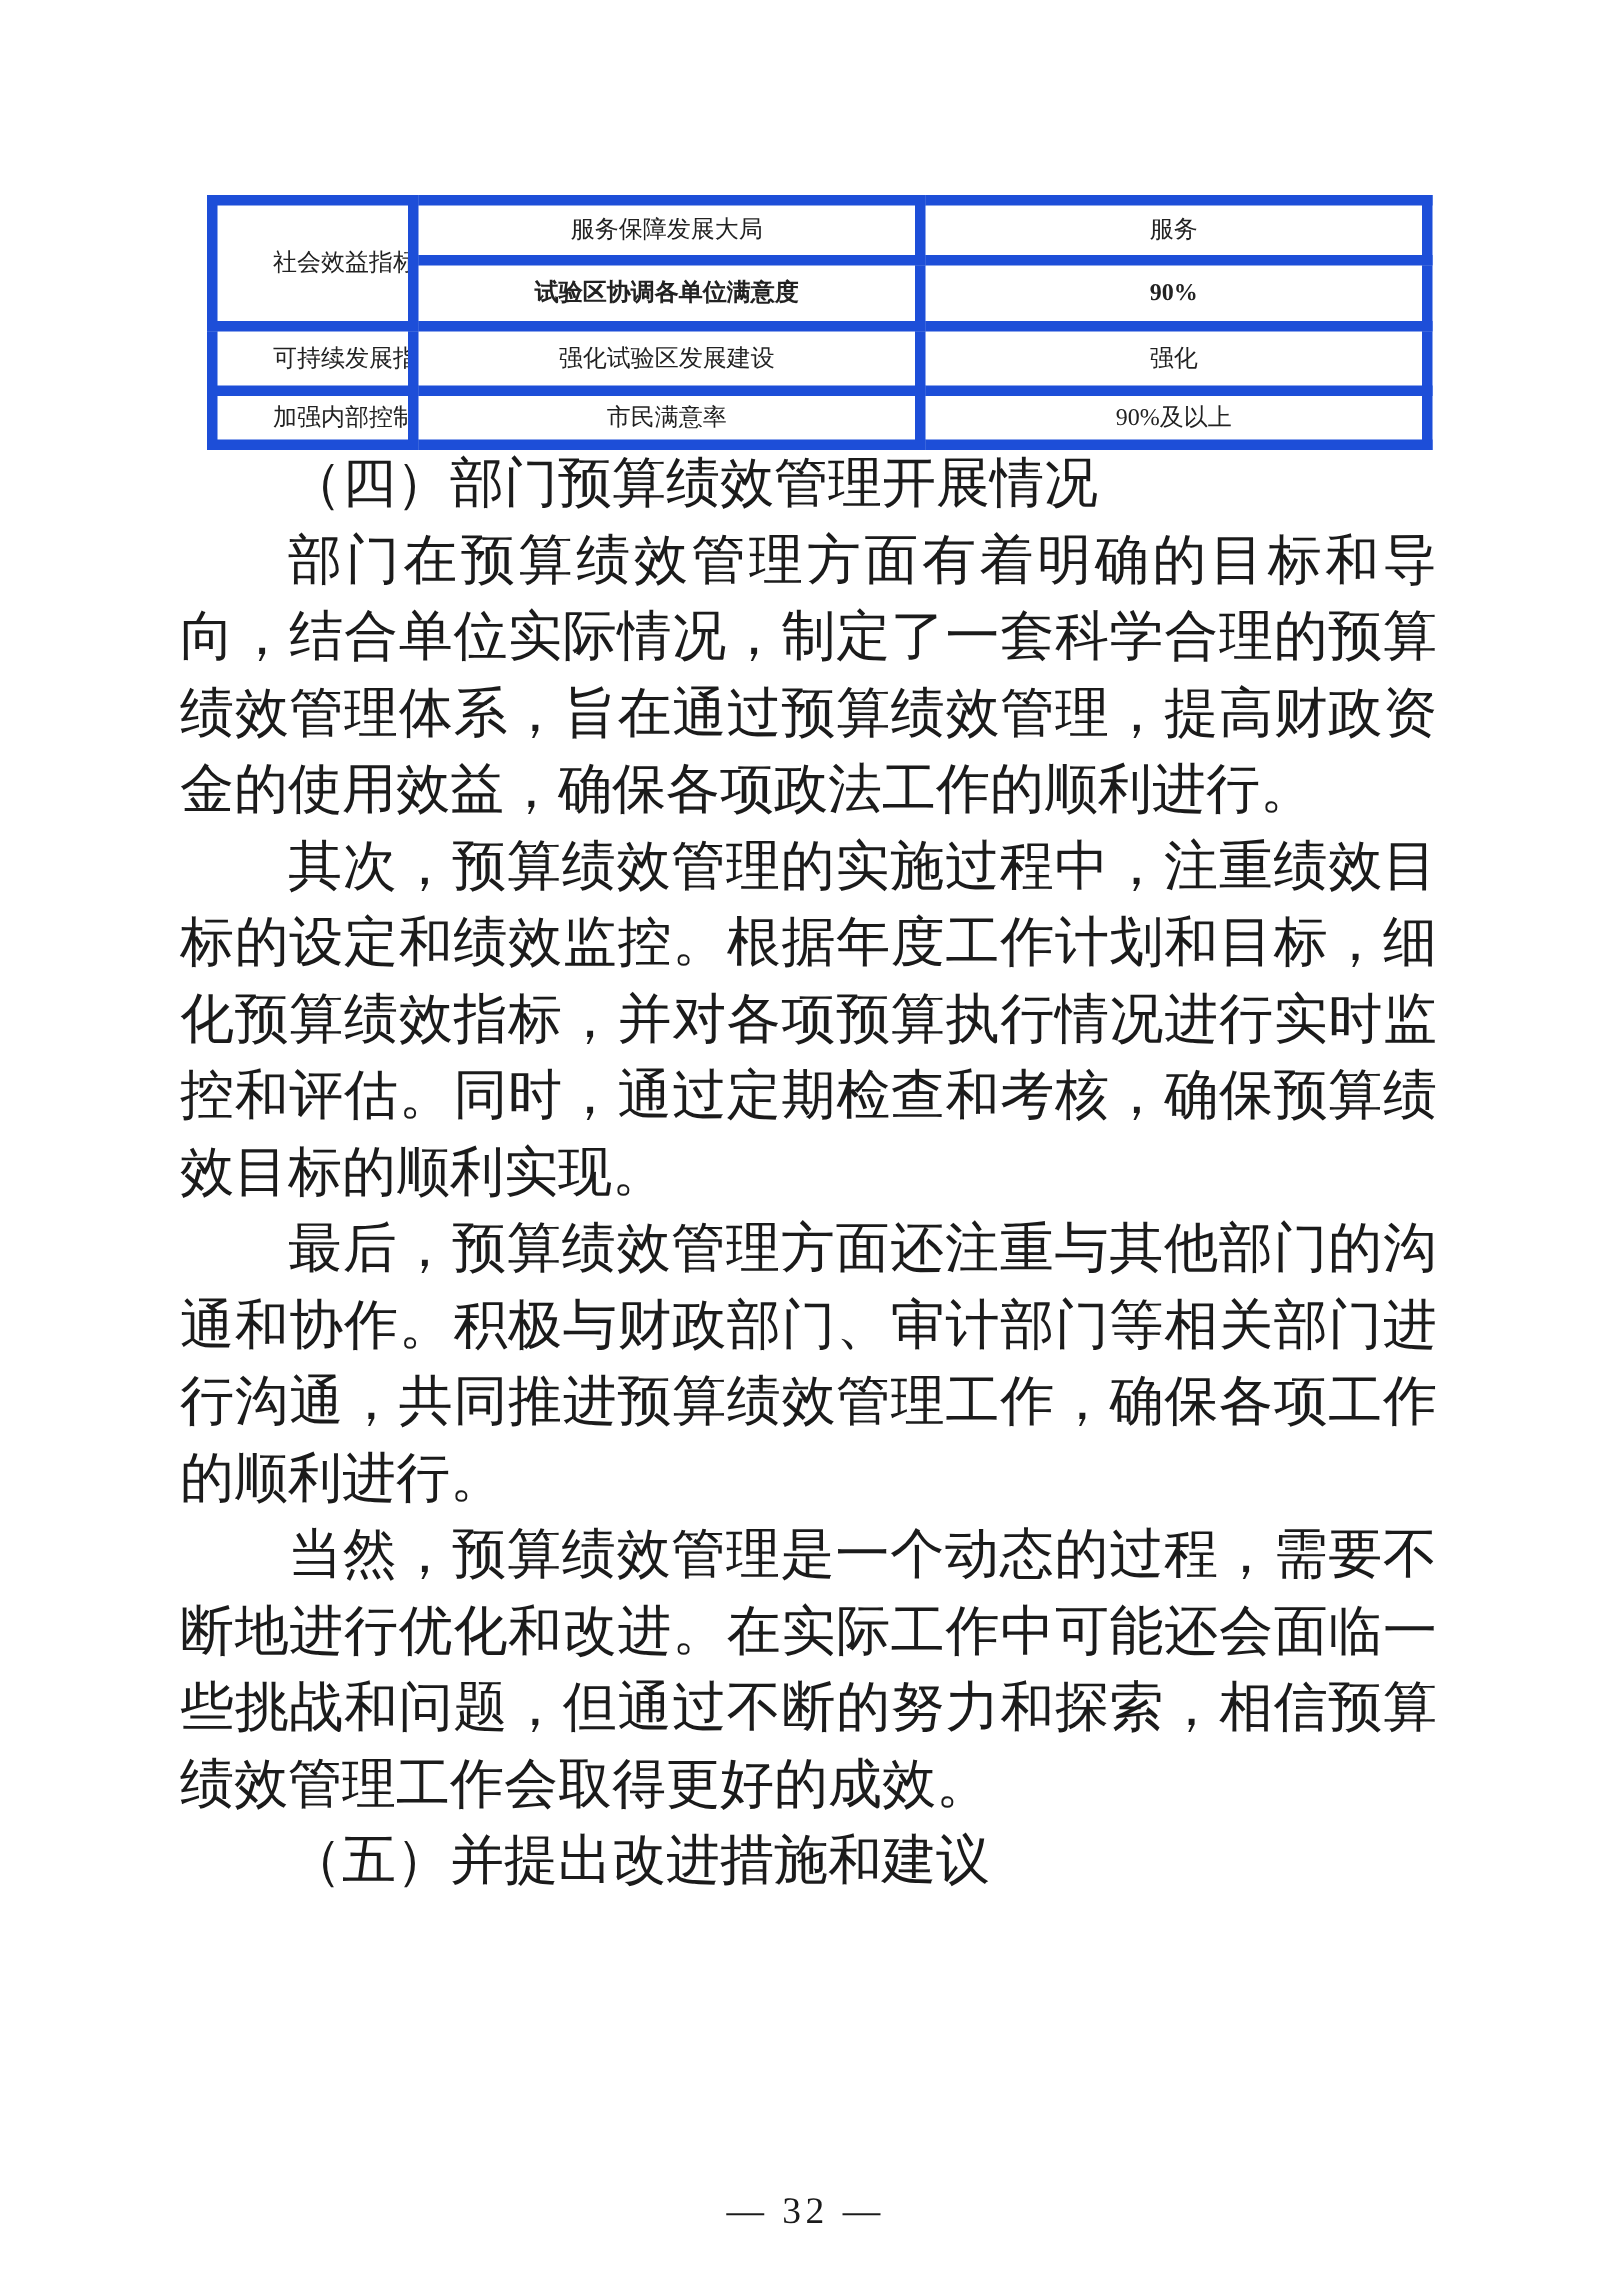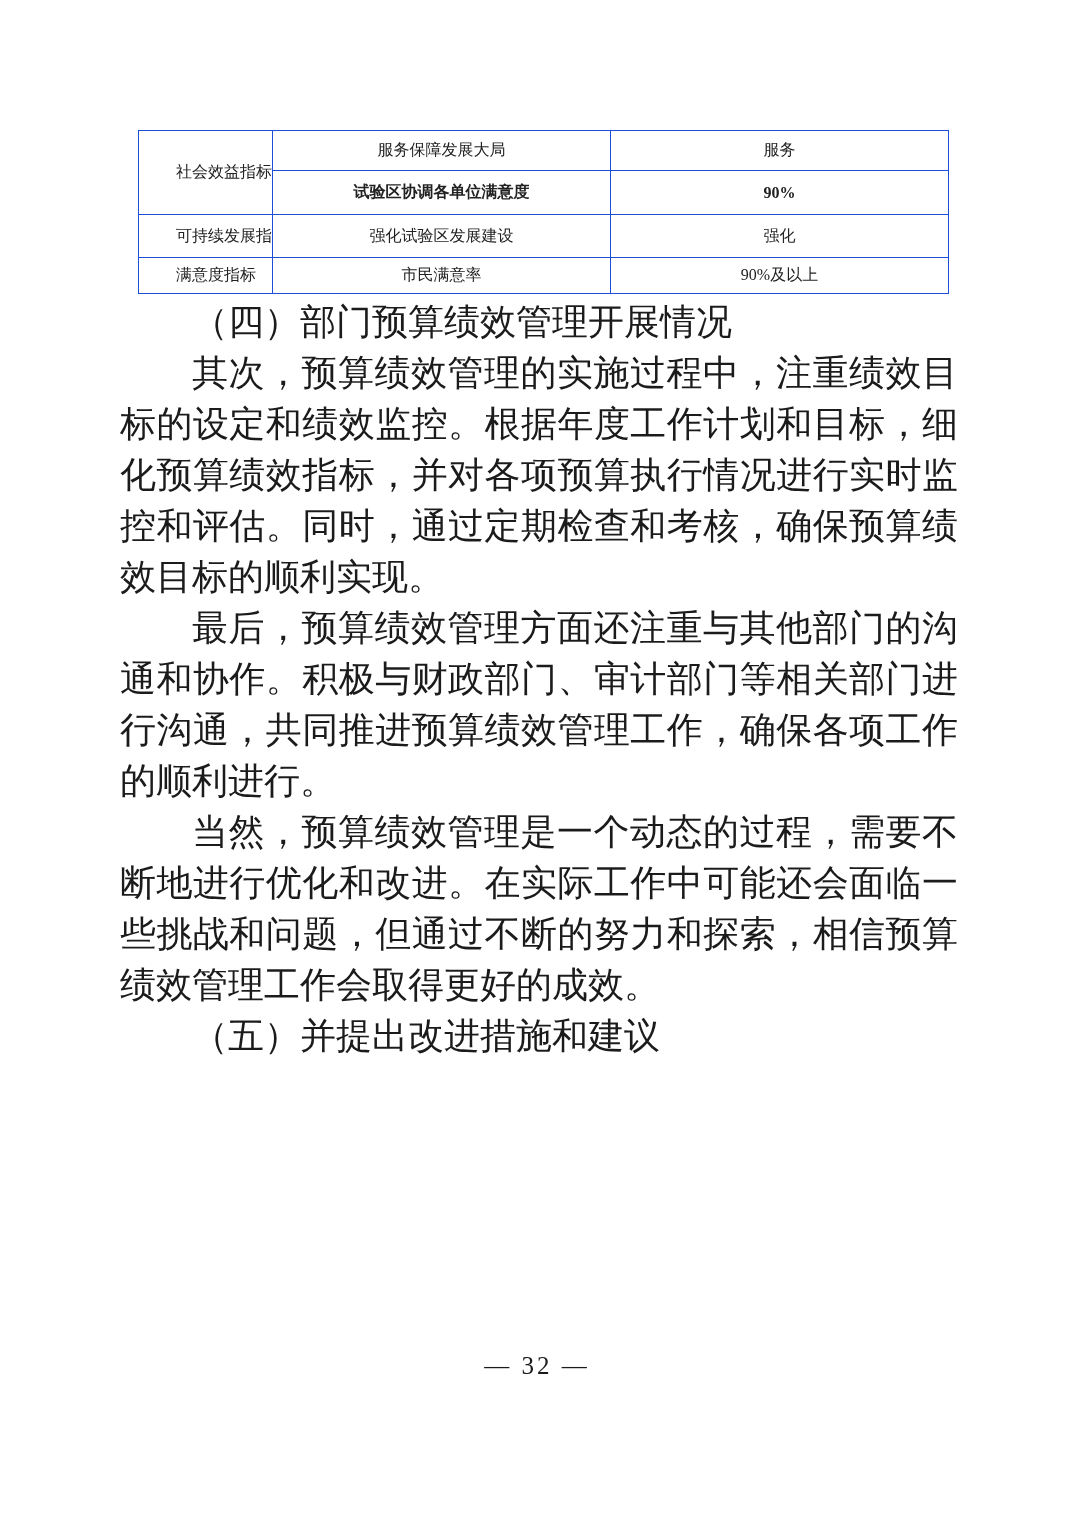--- a/index.html
+++ b/index.html
@@ -19,21 +19,21 @@
     position: absolute;
     top: 130px;
     left: 138px;
     width: 810px;
     border-collapse: collapse;
     table-layout: fixed;
     font-size: 16px;
     color: #222222;
   }
   .perf-table td {
-    border: 1px solid #1d4ed8;
+    border: 7px solid #1d4ed8;
     text-align: center;
     vertical-align: middle;
     overflow: hidden;
     white-space: nowrap;
     padding: 0 2px;
   }
   .perf-table td.cat {
     text-align: left;
     padding: 0 0 0 37px;
     font-family: Liberation Mono, monospace;
@@ -57,21 +57,21 @@
     text-indent: 2em;
     text-align: justify;
   }
   .body-text p.no-justify {
     text-align: left;
   }
 
   
   .footer {
     position: absolute;
-    top: 1352px;
+    top: 1461px;
     left: 0;
     width: 100%;
     text-align: center;
     font-size: 25px;
     letter-spacing: 3px;
     color: #1b1b1b;
   }
 </style>
 </head>
 <body>
@@ -93,29 +93,30 @@
       <tr class="r2">
         <td>试验区协调各单位满意度</td>
         <td>90%</td>
       </tr>
       <tr class="r3">
         <td class="cat">可持续发展指标</td>
         <td>强化试验区发展建设</td>
         <td>强化</td>
       </tr>
       <tr class="r4">
-        <td class="cat">满意度指标</td>
+        <td class="cat">加强内部控制</td>
         <td>市民满意率</td>
         <td>90%及以上</td>
       </tr>
     </tbody>
   </table>
 
   <div class="body-text">
     <p>（四）部门预算绩效管理开展情况</p>
+    <p>部门在预算绩效管理方面有着明确的目标和导向，结合单位实际情况，制定了一套科学合理的预算绩效管理体系，旨在通过预算绩效管理，提高财政资金的使用效益，确保各项政法工作的顺利进行。</p>
     <p>其次，预算绩效管理的实施过程中，注重绩效目标的设定和绩效监控。根据年度工作计划和目标，细化预算绩效指标，并对各项预算执行情况进行实时监控和评估。同时，通过定期检查和考核，确保预算绩效目标的顺利实现。</p>
     <p>最后，预算绩效管理方面还注重与其他部门的沟通和协作。积极与财政部门、审计部门等相关部门进行沟通，共同推进预算绩效管理工作，确保各项工作的顺利进行。</p>
     <p>当然，预算绩效管理是一个动态的过程，需要不断地进行优化和改进。在实际工作中可能还会面临一些挑战和问题，但通过不断的努力和探索，相信预算绩效管理工作会取得更好的成效。</p>
     <p>（五）并提出改进措施和建议</p>
   </div>
 
   <div class="footer">— 32 —</div>
 
 </div>
 

